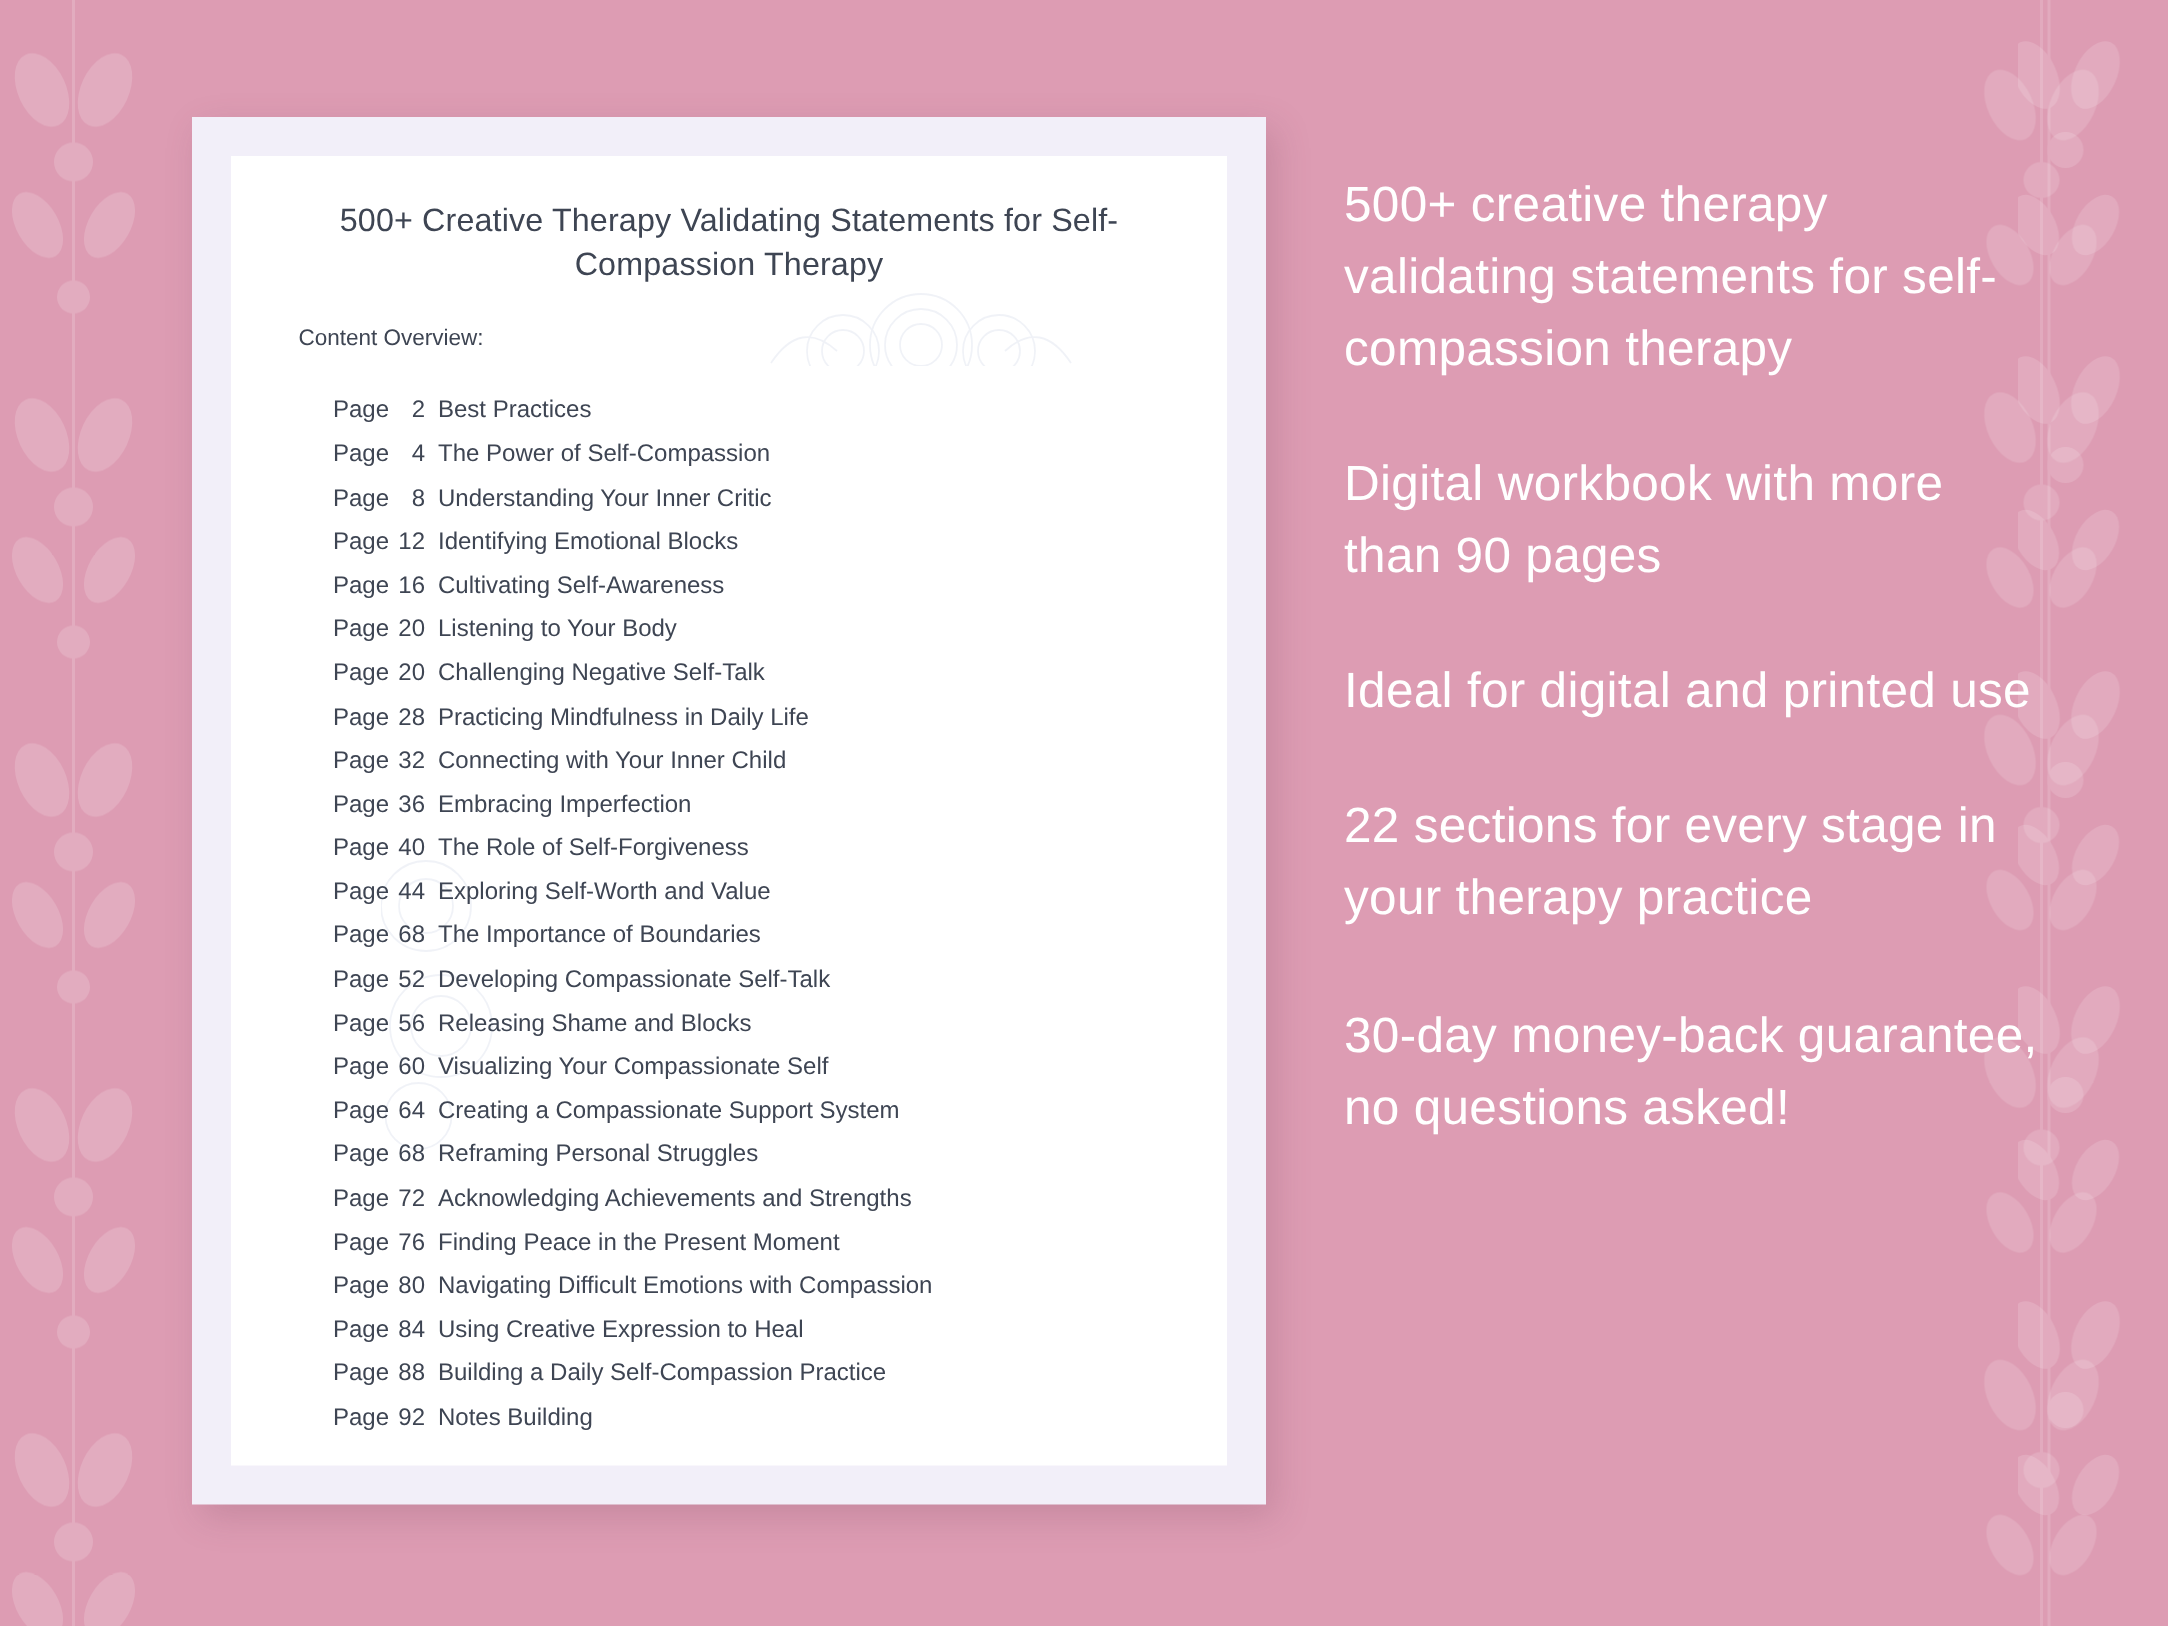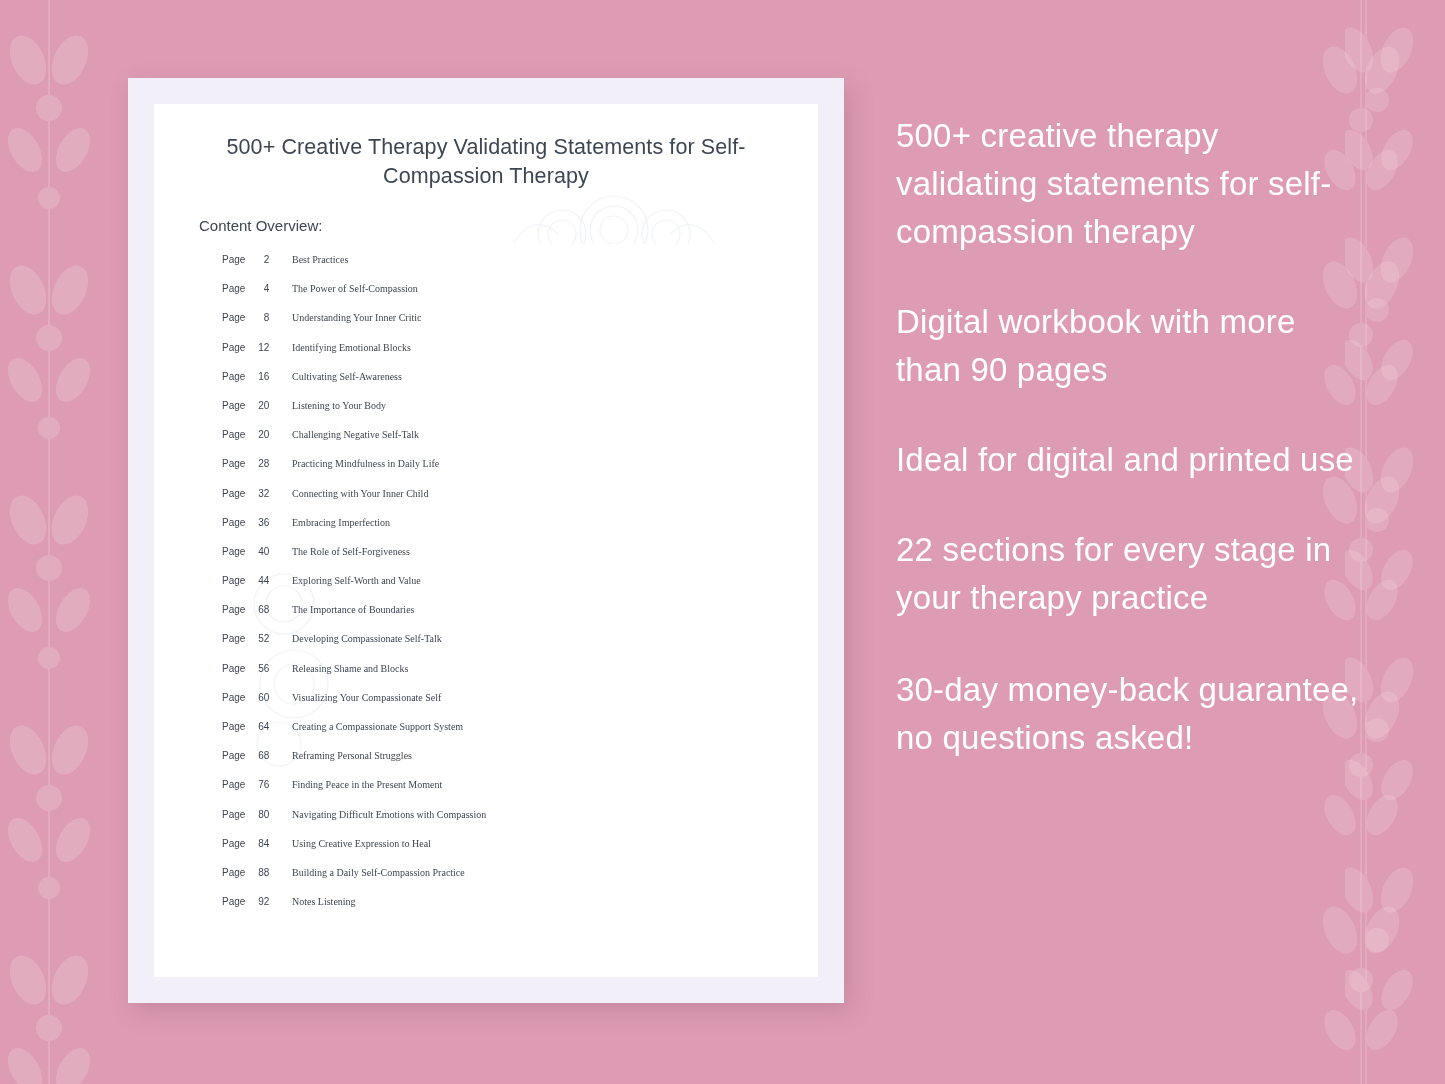--- a/index.html
+++ b/index.html
@@ -73,37 +73,37 @@
     color: #3e4553;
   }
   .toc {
     position: absolute;
     left: 222px;
     top: 254px;
     width: 580px;
   }
   .toc-row {
     display: flex;
-    align-items: flex-start;
+    align-items: flex-end;
     height: 29.2px;
-    font-size: 10px;
+    font-size: 16px;
     color: #3e4553;
     white-space: nowrap;
   }
   .toc-page {
     display: inline-block;
     width: 62px;
     flex: 0 0 62px;
   }
   .toc-num {
     display: inline-block;
     width: 24px;
     text-align: right;
   }
-  .toc-title { padding-left: 8px; font-family: Liberation Serif, serif; }
+  .toc-title { padding-left: 8px; }
 
   
   .copy {
     position: absolute;
     left: 896px;
     top: 112px;
     width: 470px;
   }
   .copy p {
     color: #ffffff;
@@ -267,38 +267,42 @@
     </div>
     <div class="toc-row">
       <span class="toc-page"><span>Page</span><span class="toc-num">64</span></span>
       <span class="toc-title">Creating a Compassionate Support System</span>
     </div>
     <div class="toc-row">
       <span class="toc-page"><span>Page</span><span class="toc-num">68</span></span>
       <span class="toc-title">Reframing Personal Struggles</span>
     </div>
     <div class="toc-row">
+      <span class="toc-page"><span>Page</span><span class="toc-num">72</span></span>
+      <span class="toc-title">Acknowledging Achievements and Strengths</span>
+    </div>
+    <div class="toc-row">
       <span class="toc-page"><span>Page</span><span class="toc-num">76</span></span>
       <span class="toc-title">Finding Peace in the Present Moment</span>
     </div>
     <div class="toc-row">
       <span class="toc-page"><span>Page</span><span class="toc-num">80</span></span>
       <span class="toc-title">Navigating Difficult Emotions with Compassion</span>
     </div>
     <div class="toc-row">
       <span class="toc-page"><span>Page</span><span class="toc-num">84</span></span>
       <span class="toc-title">Using Creative Expression to Heal</span>
     </div>
     <div class="toc-row">
       <span class="toc-page"><span>Page</span><span class="toc-num">88</span></span>
       <span class="toc-title">Building a Daily Self-Compassion Practice</span>
     </div>
     <div class="toc-row">
       <span class="toc-page"><span>Page</span><span class="toc-num">92</span></span>
-      <span class="toc-title">Notes Listening</span>
+      <span class="toc-title">Notes Building</span>
     </div>
   </div>
 
 <div class="copy">
     <p>500+ creative therapy validating statements for self-compassion therapy</p>
     <p>Digital workbook with more than 90 pages</p>
     <p>Ideal for digital and printed use</p>
     <p>22 sections for every stage in your therapy practice</p>
     <p>30-day money-back guarantee, no questions asked!</p>
   </div>

